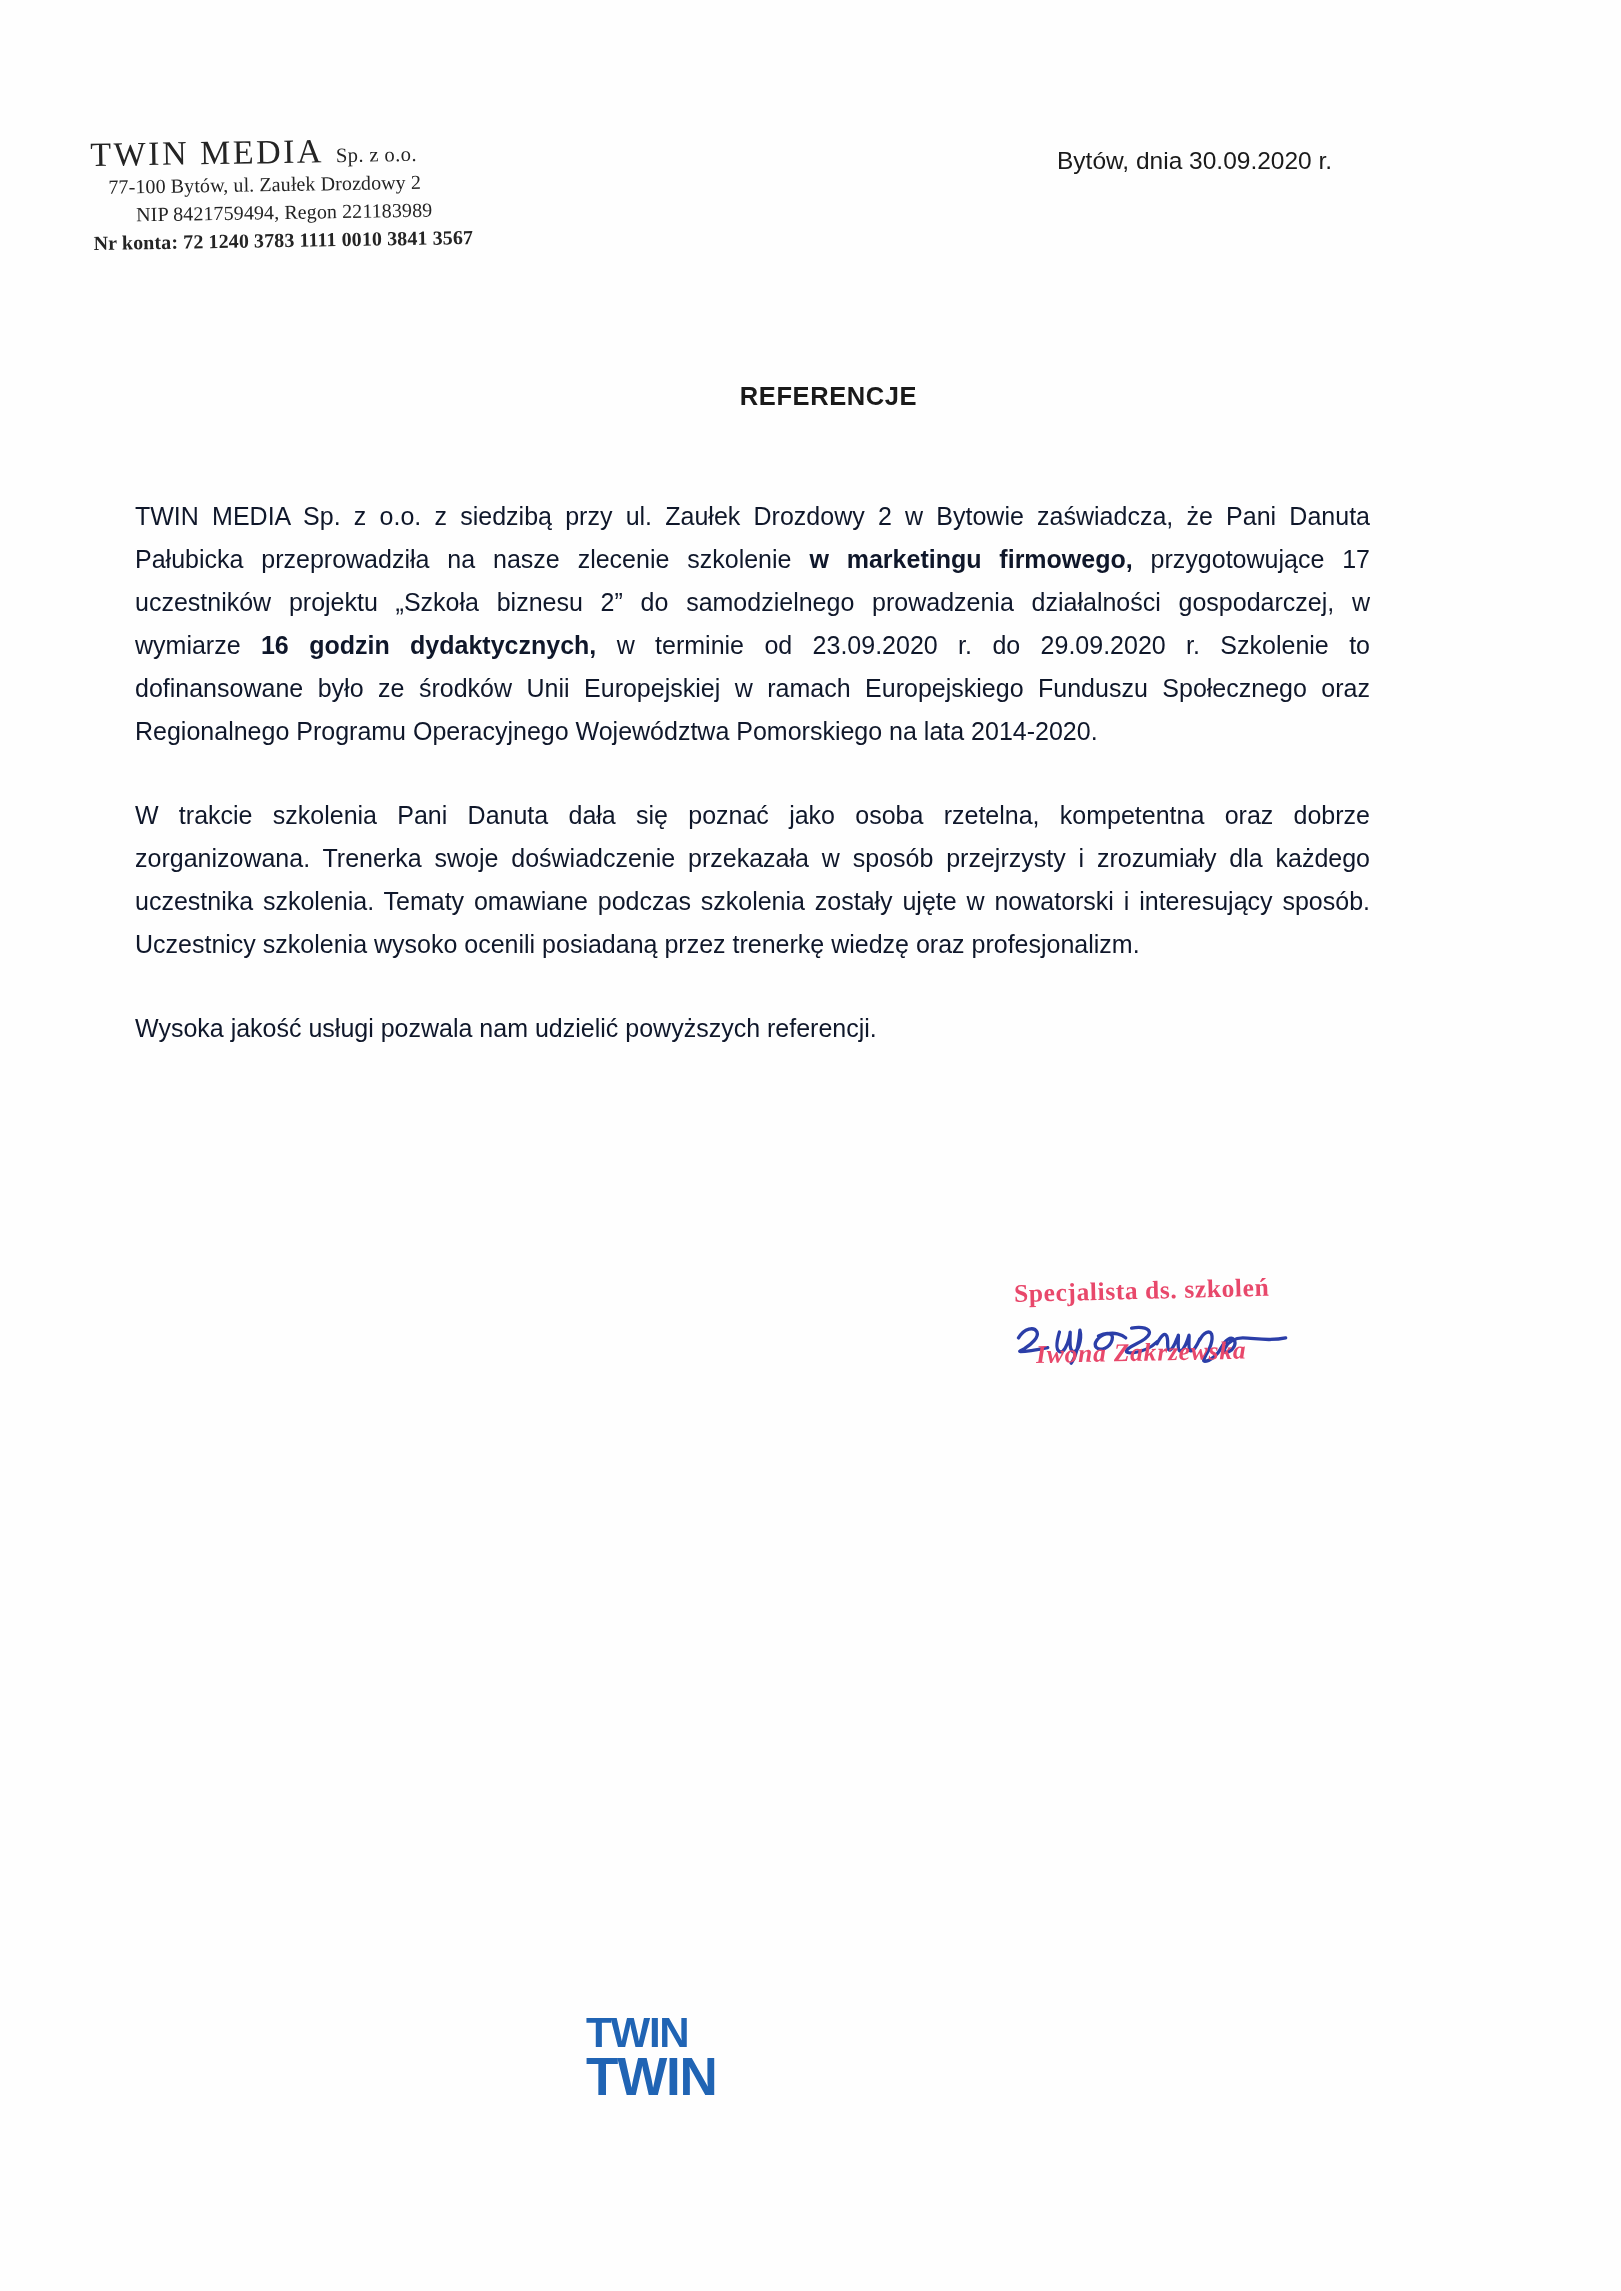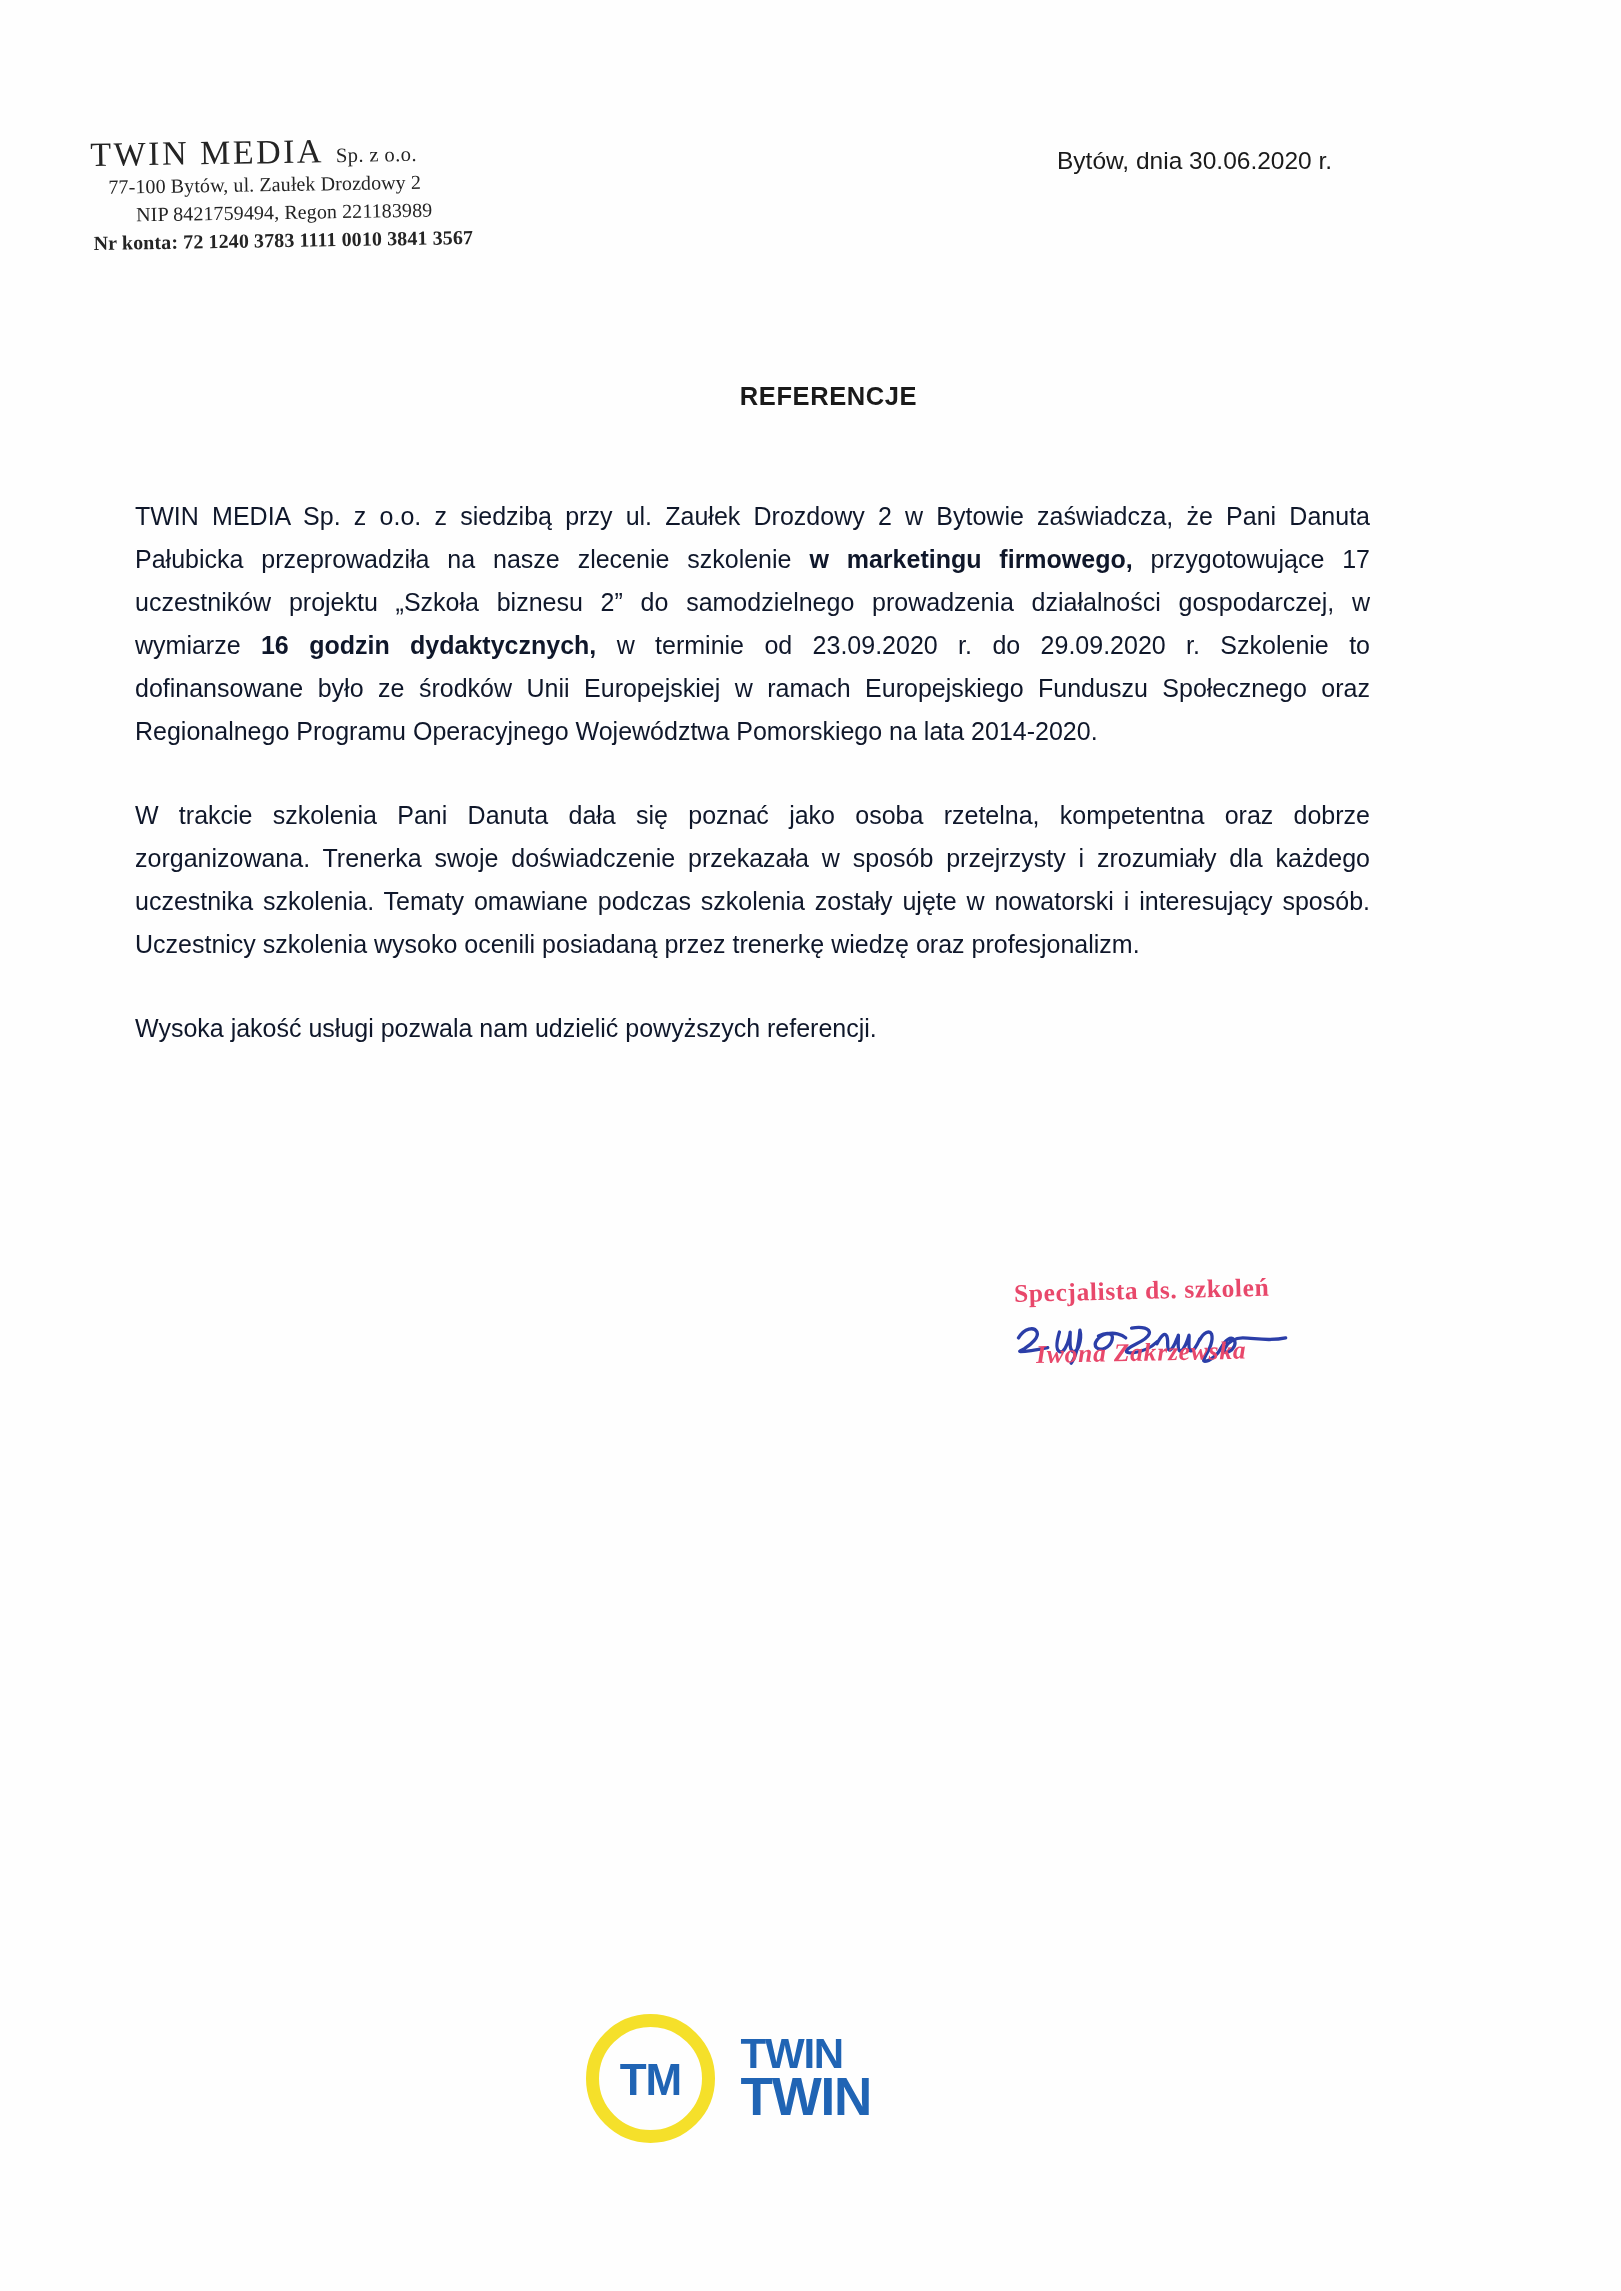--- a/index.html
+++ b/index.html
@@ -187,21 +187,21 @@
 
   <div class="letterhead">
     <div class="lh-title">
       <span>TWIN  MEDIA</span><span class="suffix">Sp. z o.o.</span>
     </div>
     <div class="lh-line lh-l1">77-100  Bytów,  ul. Zaułek Drozdowy 2</div>
     <div class="lh-line lh-l2">NIP 8421759494, Regon 221183989</div>
     <div class="lh-line lh-l3">Nr konta: 72 1240 3783 1111 0010 3841 3567</div>
   </div>
 
-  <div class="date-line">Bytów, dnia 30.06.2020 r.</div>
+  <div class="date-line">Bytów, dnia 30.09.2020 r.</div>
 
   <div class="doc-title">REFERENCJE</div>
 
   <div class="body-wrap">
     <p class="para"><span>TWIN MEDIA Sp. z o.o. z siedzibą przy ul. Zaułek Drozdowy 2  w Bytowie zaświadcza, że Pani Danuta Pałubicka przeprowadziła na nasze zlecenie szkolenie </span><b>w marketingu firmowego,</b><span> przygotowujące 17 uczestników projektu „Szkoła biznesu 2” do samodzielnego prowadzenia działalności gospodarczej, w wymiarze </span><b>16 godzin dydaktycznych,</b><span> w terminie od 23.09.2020 r. do 29.09.2020 r. Szkolenie to dofinansowane było ze środków Unii Europejskiej w ramach Europejskiego Funduszu Społecznego oraz Regionalnego Programu Operacyjnego Województwa Pomorskiego na lata 2014-2020.</span></p>
 
     <p class="para">W trakcie szkolenia Pani Danuta dała się poznać jako osoba rzetelna, kompetentna oraz dobrze zorganizowana. Trenerka swoje doświadczenie przekazała w sposób przejrzysty i zrozumiały dla każdego uczestnika szkolenia. Tematy omawiane podczas szkolenia zostały ujęte w nowatorski i interesujący sposób. Uczestnicy szkolenia wysoko ocenili posiadaną przez trenerkę wiedzę oraz profesjonalizm.</p>
 
     <p class="para last">Wysoka jakość usługi pozwala nam udzielić powyższych referencji.</p>
   </div>
@@ -218,23 +218,20 @@
         <path d="M152,50 C156,42 160,38 162,42 C164,46 162,54 164,56 C166,58 170,52 172,46 C174,42 174,40 174,42 C174,48 173,55 175,57 C177,59 181,53 183,47 C185,42 185,40 185,42 C185,48 184,55 186,57 C189,59 193,52 196,45"></path>
         <path d="M196,46 C200,38 206,36 208,40 C210,46 206,56 202,62 C200,66 199,68 201,68 C206,68 214,62 218,54"></path>
         <path d="M218,54 C222,46 228,42 231,46 C234,50 230,56 226,58 C222,60 220,58 222,54 C225,48 232,44 240,44 C252,44 266,48 284,44"></path>
       </g>
     </svg>
 
     <div class="sig-name">Iwona Zakrzewska</div>
   </div>
 
   <div class="footer-logo">
-    <div class="logo-ring">
-      <span class="tm">TM</span>
-    </div>
     <div class="logo-words">
       <span class="w1">TWIN</span>
       <span class="w2">TWIN</span>
     </div>
   </div>
 
 </div>
 
 
 </body></html>

